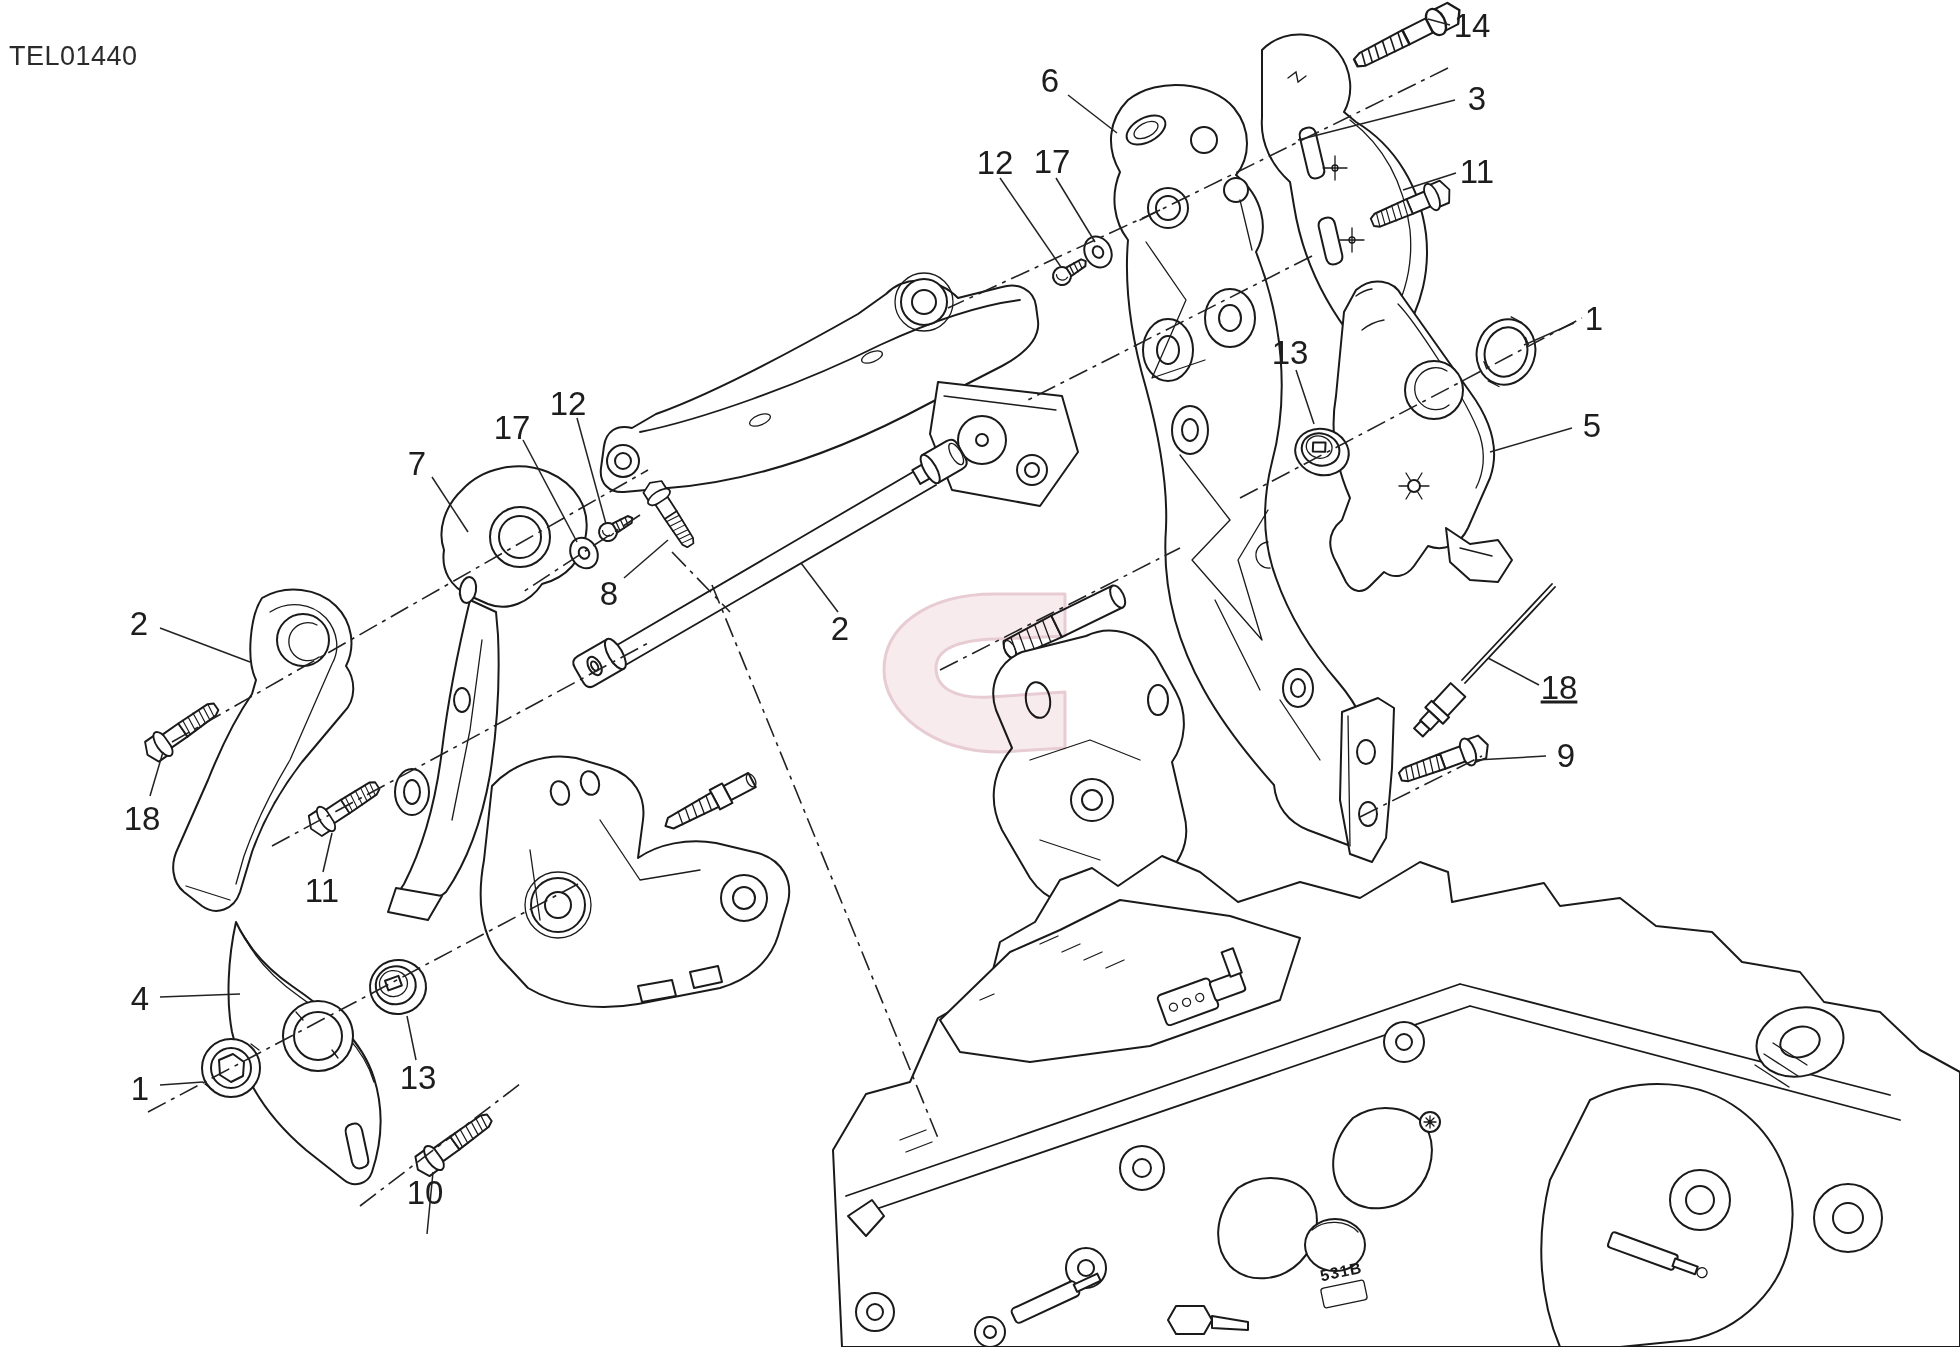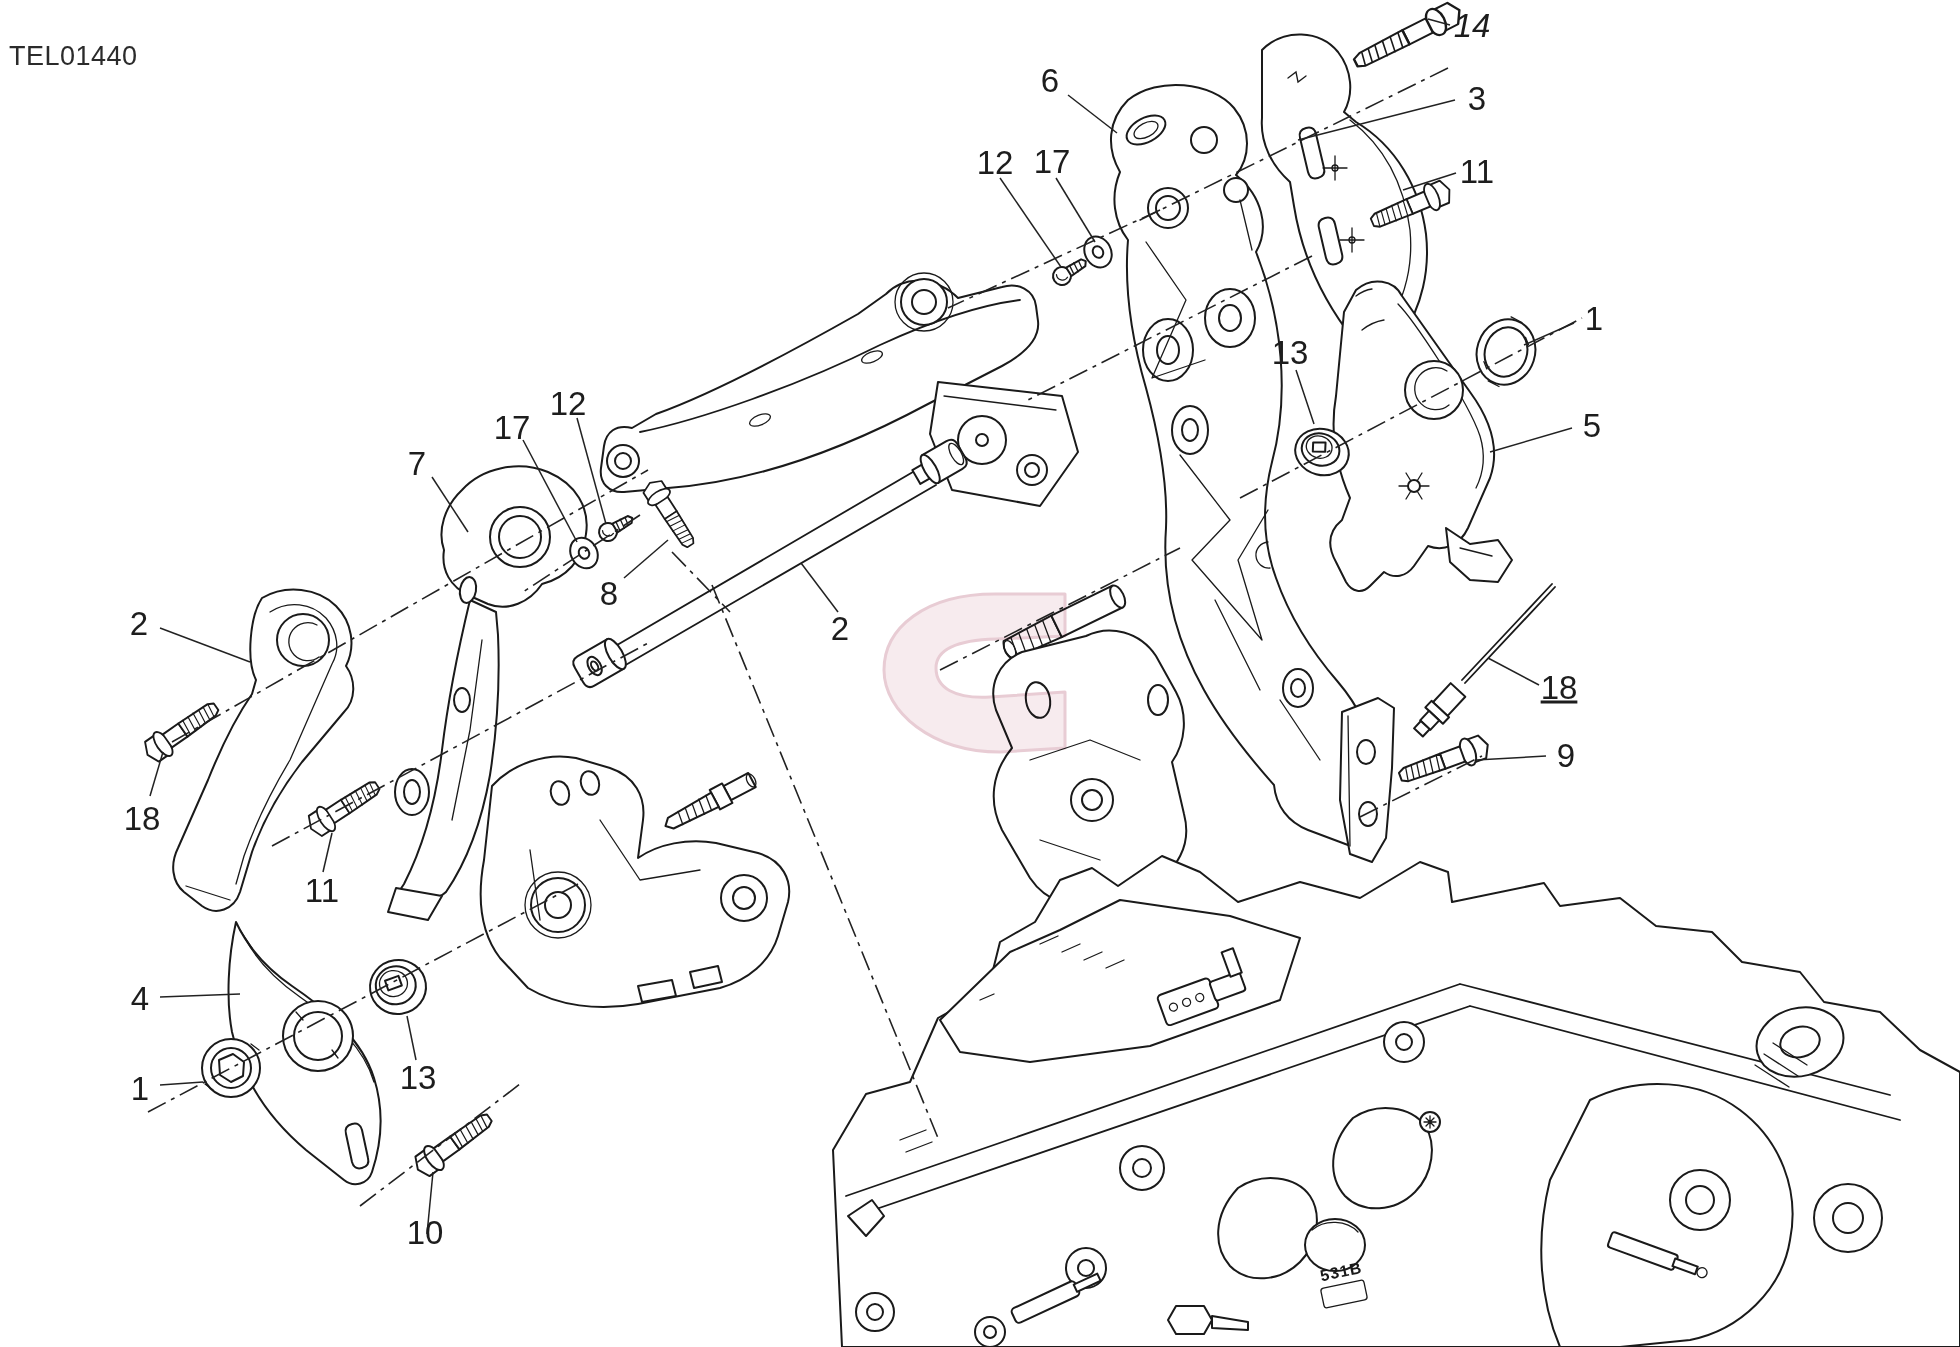--- a/index.html
+++ b/index.html
@@ -354,34 +354,34 @@
         <line x1="160" y1="1085" x2="203" y2="1082" class="leader"></line>
         <line x1="416" y1="1060" x2="407" y2="1016" class="leader"></line>
         <line x1="427" y1="1234" x2="433" y2="1172" class="leader"></line>
       </g>
   </svg>
 
   <div id="callout-layer">
       <div class="callout" style="left: 1050px; top: 80px;">6</div>
       <div class="callout" style="left: 995px; top: 162px;">12</div>
       <div class="callout" style="left: 1052px; top: 161px;">17</div>
-      <div class="callout" style="left: 1472px; top: 25px; font-style: italic;">14</div>
+      <div class="callout" style="left: 1472px; top: 25px;">14</div>
       <div class="callout" style="left: 1477px; top: 98px;">3</div>
       <div class="callout" style="left: 1477px; top: 171px;">11</div>
       <div class="callout" style="left: 1594px; top: 318px;">1</div>
       <div class="callout" style="left: 1592px; top: 425px;">5</div>
       <div class="callout" style="left: 1290px; top: 352px;">13</div>
       <div class="callout" style="left: 1559px; top: 687px; text-decoration: underline;">18</div>
       <div class="callout" style="left: 1566px; top: 755px;">9</div>
       <div class="callout" style="left: 417px; top: 463px;">7</div>
       <div class="callout" style="left: 512px; top: 427px;">17</div>
       <div class="callout" style="left: 568px; top: 403px;">12</div>
       <div class="callout" style="left: 609px; top: 593px;">8</div>
       <div class="callout" style="left: 840px; top: 628px;">2</div>
       <div class="callout" style="left: 139px; top: 623px;">2</div>
       <div class="callout" style="left: 142px; top: 818px;">18</div>
       <div class="callout" style="left: 322px; top: 890px;">11</div>
       <div class="callout" style="left: 140px; top: 998px;">4</div>
       <div class="callout" style="left: 140px; top: 1088px;">1</div>
       <div class="callout" style="left: 418px; top: 1077px;">13</div>
-      <div class="callout" style="left: 425px; top: 1232px; text-align: right;">10</div>
+      <div class="callout" style="left: 425px; top: 1192px; text-align: right;">10</div>
     </div>
 </div>
 
 </body></html>

